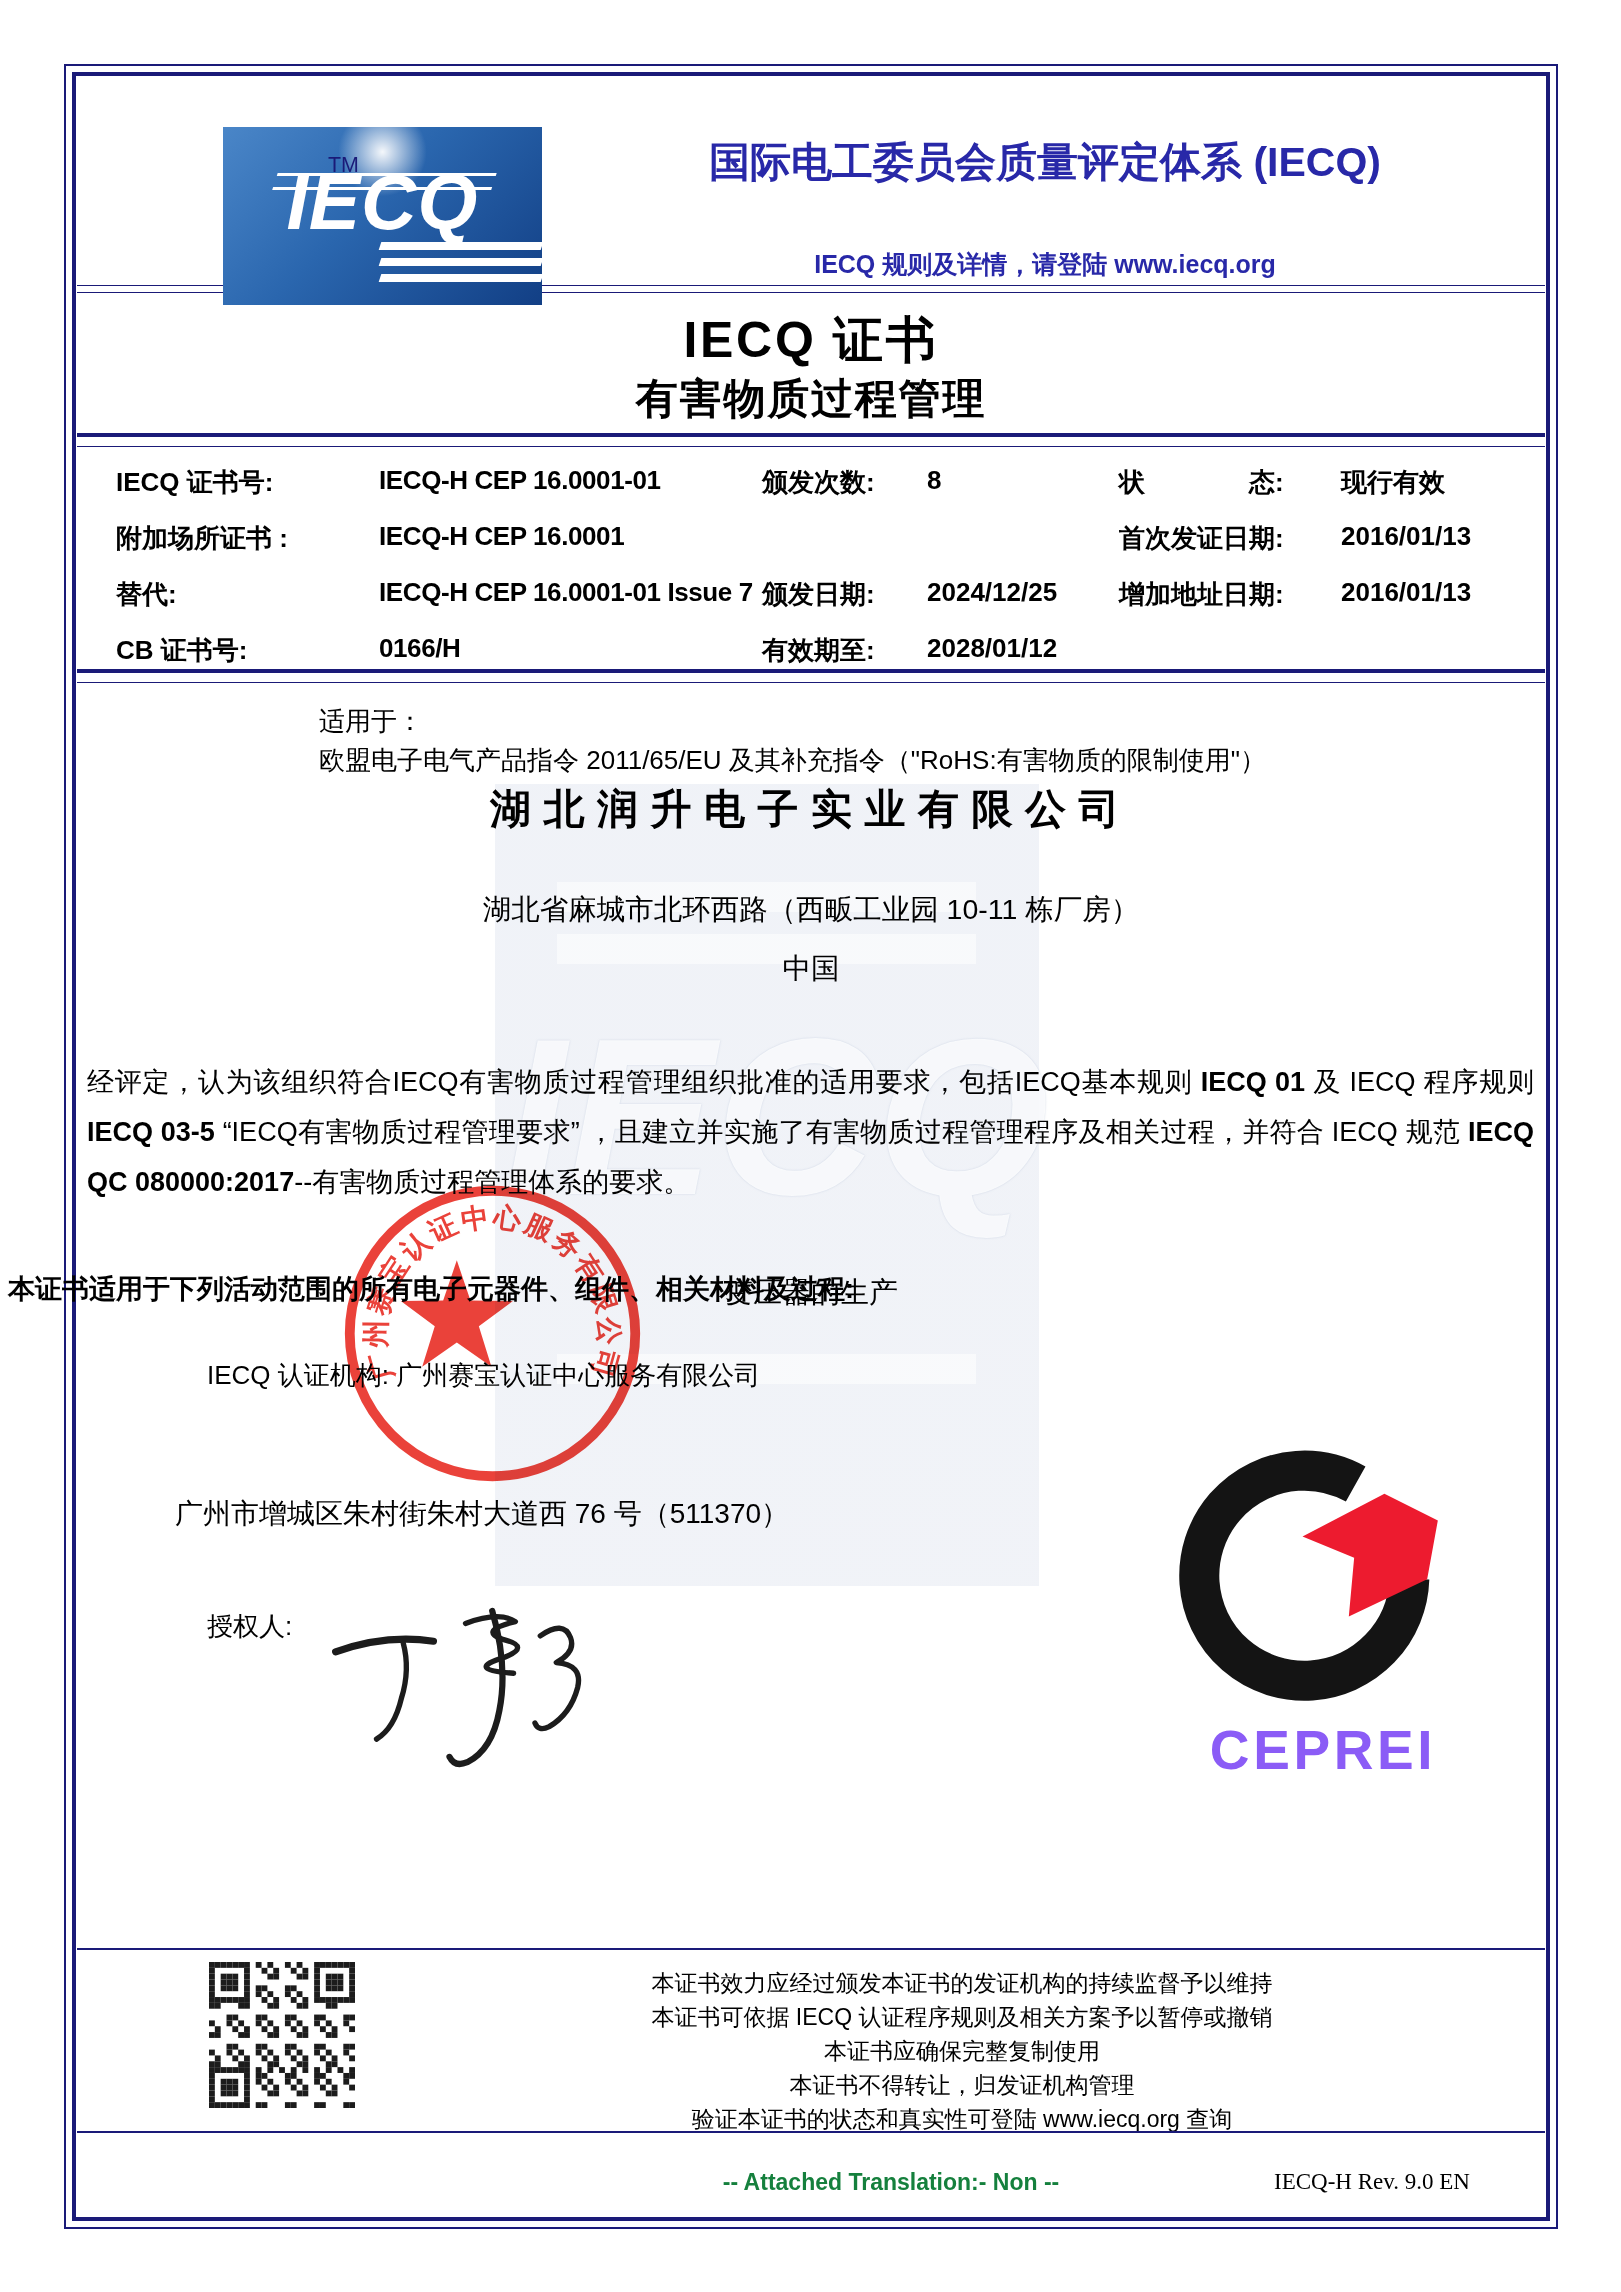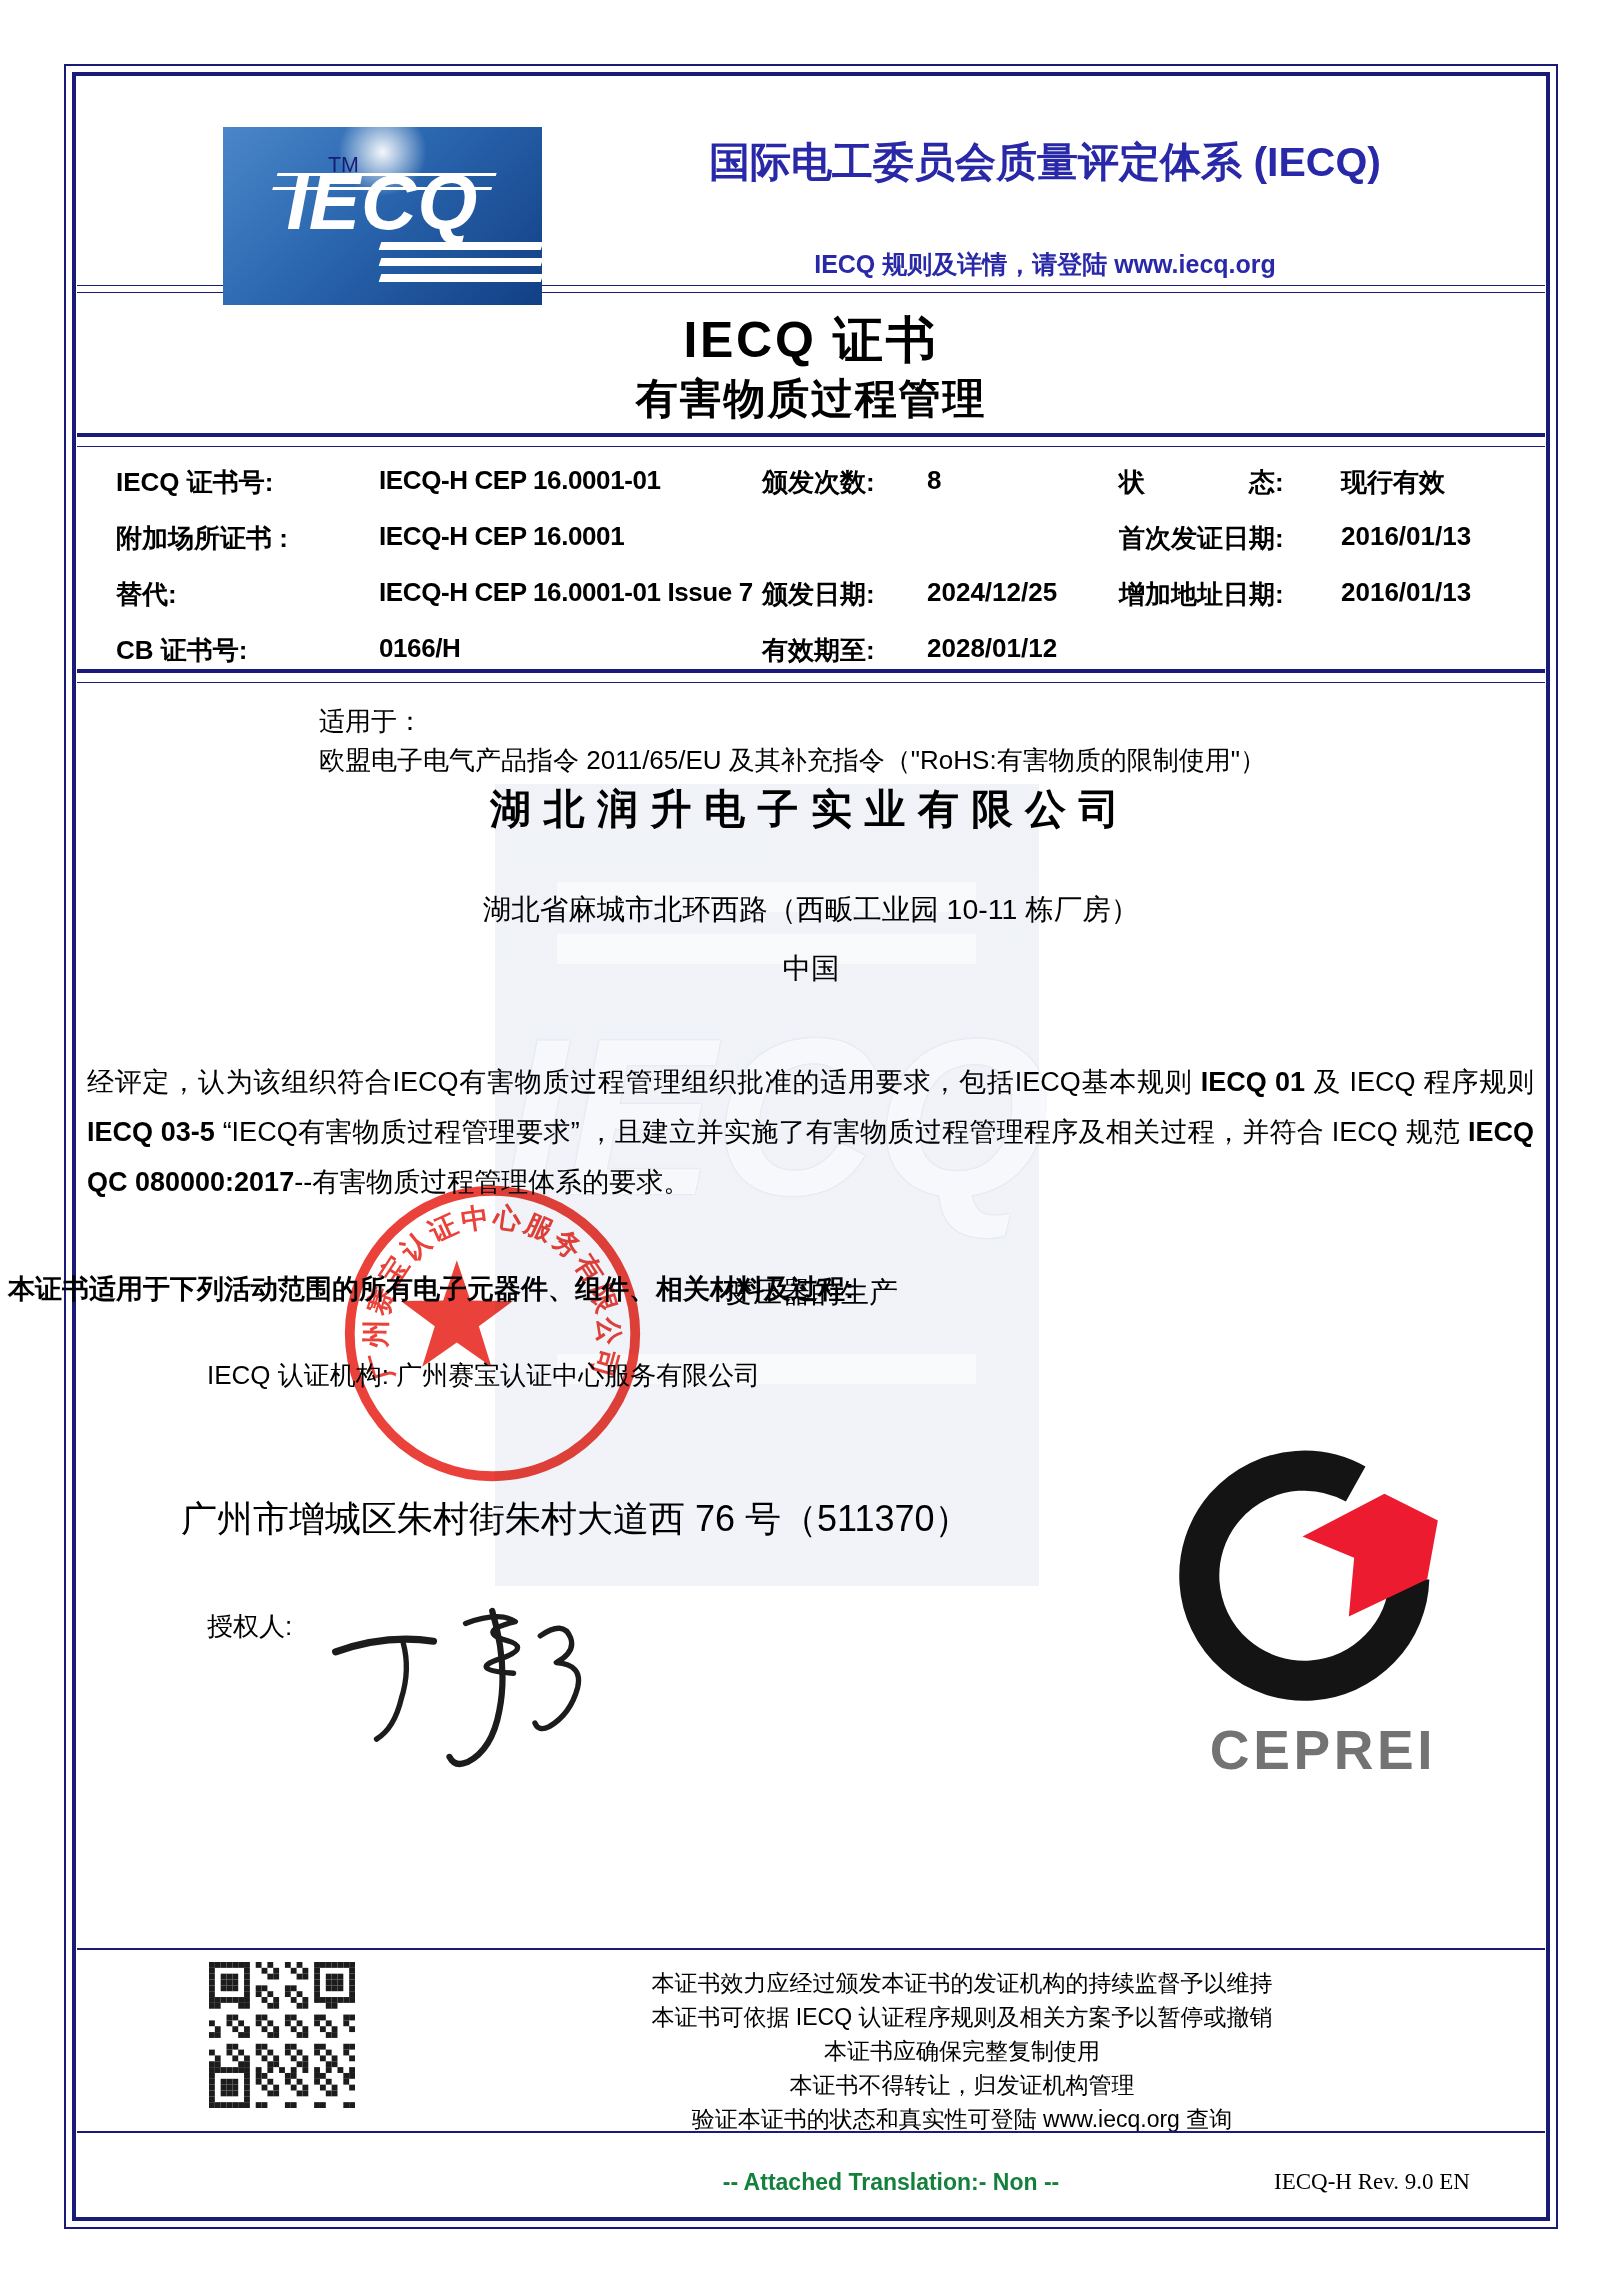--- a/index.html
+++ b/index.html
@@ -57,30 +57,30 @@
   .country{position:absolute;left:0;top:950px;width:100%;text-align:center;font-size:28.5px;z-index:2;}
   
   .assess{position:absolute;left:87px;top:1057px;width:1447px;z-index:2;
         font-size:27px;line-height:50px;text-align:justify;}
   .assess .b{font-weight:bold;}
   
   .act-head{position:absolute;left:8px;top:1223px;width:100%;text-align:left;
         font-size:27px;font-weight:bold;z-index:2;margin-top:48px;}
   .act-val{position:absolute;left:0;top:1273px;width:100%;text-align:center;font-size:29px;z-index:2;}
   .cb-line{position:absolute;left:207px;top:1358px;font-size:26px;z-index:2;}
-  .cb-addr{position:absolute;left:181px;top:1495px;font-size:36px;z-index:2;}
+  .cb-addr{position:absolute;left:175px;top:1495px;font-size:28px;z-index:2;}
   .auth{position:absolute;left:207px;top:1609px;font-size:26px;z-index:2;}
   .sig{position:absolute;left:316px;top:1600px;z-index:3;}
   
   .stamp{position:absolute;left:323px;top:1164px;z-index:4;opacity:.88;mix-blend-mode:multiply;}
   .stamp text{font-family:"Liberation Sans",sans-serif;font-weight:bold;font-size:31px;letter-spacing:3px;}
   
   .ceprei{position:absolute;left:1169px;top:1426px;z-index:2;}
   .ceprei-label{position:absolute;left:1169px;top:1718px;width:308px;text-align:center;z-index:2;
-        font-size:55px;font-weight:bold;letter-spacing:3.6px;color:#737373;}
+        font-size:55px;font-weight:bold;letter-spacing:3.6px;color:#8b5cf6;}
   
   .qr{position:absolute;left:209px;top:1962px;z-index:2;}
   .qr rect{fill:#1c1c1c;}
   .flines{position:absolute;left:383px;top:1966px;width:1158px;text-align:center;z-index:2;
         font-size:23px;line-height:34px;}
   .attached{position:absolute;left:383px;top:2169px;width:1016px;text-align:center;z-index:2;
         font-size:23px;font-weight:bold;color:#15803d;}
   .rev{position:absolute;left:1274px;top:2169px;font-size:23px;z-index:2;
         font-family:"Liberation Serif",serif;color:#000;}
 </style>

